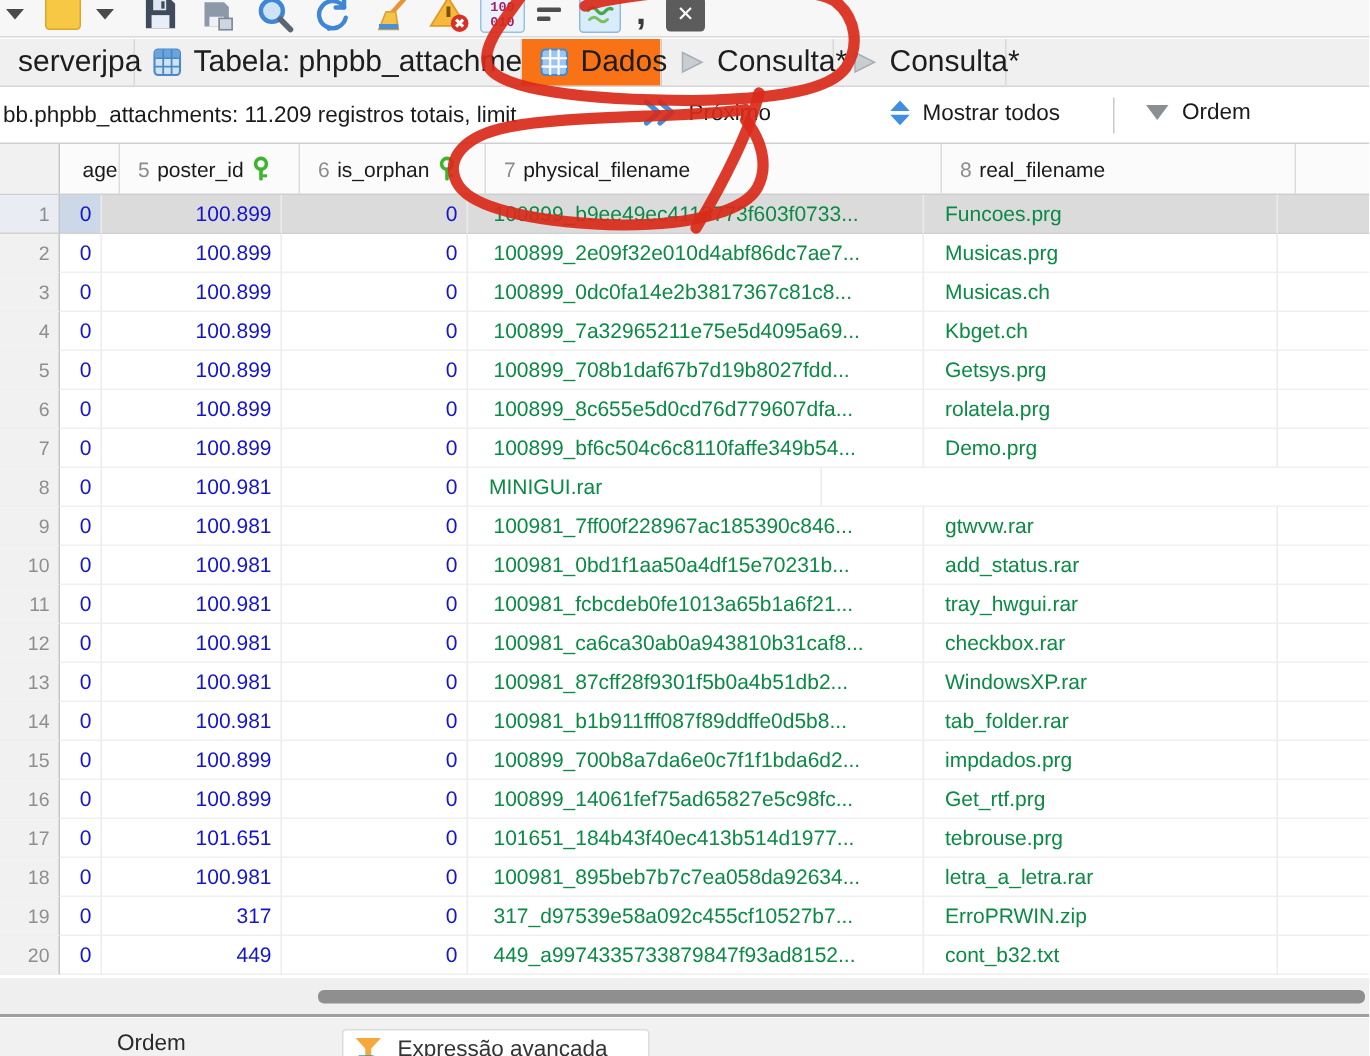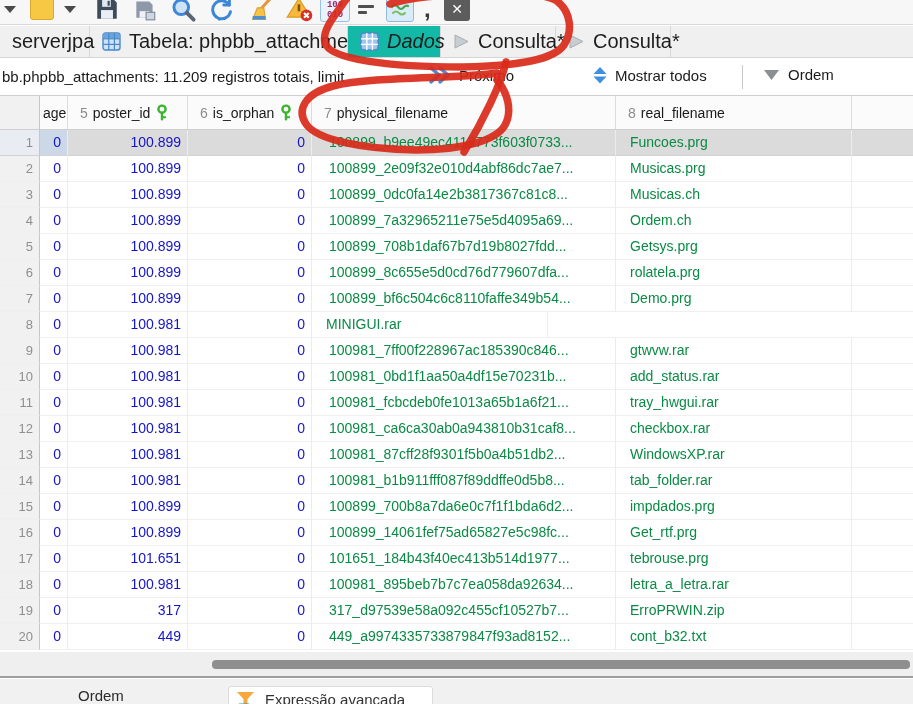--- a/index.html
+++ b/index.html
@@ -24,38 +24,38 @@
                font-size:14px; font-weight:bold; display:flex; align-items:center; justify-content:center; }
   .lines-ico { display:flex; flex-direction:column; gap:3px; }
   .lines-ico i { display:block; width:16px; height:3px; background:#4f4f4f; border-radius:1px; }
   .lines-ico i.short { width:9px; }
 
   
   .tabbar { position:absolute; left:0; top:26px; width:913px; height:32px; background:#f0f0f0;
             border-bottom:1px solid #d5d5d5; display:flex; align-items:stretch; }
   .tab { display:flex; align-items:center; gap:8px; padding:0 12px; font-size:20px; color:#1d1d1d;
          border-right:1px solid #d8d8d8; white-space:nowrap; }
-  .tab.active { background:#14b8a6;font-style:italic; }
+  .tab.active { background:#f97316; }
   .tab-fill { flex:1; }
 
   
   .statusbar { position:absolute; left:0; top:59px; width:913px; height:37px; background:#ffffff;
                border-bottom:1px solid #cfcfcf; font-size:15px; color:#1a1a1a; }
   .statusbar .info { position:absolute; left:2px; top:9px; white-space:nowrap; }
   .sb-group { position:absolute; top:7px; display:flex; align-items:center; gap:7px; white-space:nowrap; }
   .sb-sep { position:absolute; top:6px; width:1px; height:24px; background:#c9c9c9; }
 
   
   .grid { position:absolute; left:0; top:96px; width:913px; height:556px; background:#fff; overflow:hidden; }
   .grid-header { display:flex; height:34px; background:#fbfbfb; border-bottom:1px solid #cfcfcf; }
   .hcell { display:flex; align-items:center; gap:5px; font-size:14px; color:#1a1a1a;
            border-right:1px solid #dcdcdc; padding-left:12px; overflow:hidden; white-space:nowrap; }
   .hcell .ord { color:#8c8c8c; }
   .hcell.c-gutter { background:#f1f1f1; border-right:1px solid #c6c6c6; }
-  .hcell.c-age { padding-left:3px; }
+  .hcell.c-age { padding-left:3px;margin-left:12px; }
   .grid-row { display:flex; height:26px; }
   .gcell { font-size:14px; line-height:25px; border-right:1px solid #ececec; border-bottom:1px solid #efefef;
            overflow:hidden; white-space:nowrap; }
   .c-gutter { width:40px; }
   .c-age    { width:28px; }
   .c-poster { width:120px; }
   .c-orphan { width:124px; }
   .c-phys   { width:304px; }
   .c-real   { width:236px; }
   .c-fill   { flex:1; border-right:none; }
@@ -317,21 +317,21 @@
           <div class="gcell c-phys str-val">100899_0dc0fa14e2b3817367c81c8...</div>
           <div class="gcell c-real str-val">Musicas.ch</div>
           <div class="gcell c-fill"></div>
         </div>
         <div class="grid-row">
           <div class="gcell c-gutter">4</div>
           <div class="gcell c-age num-val">0</div>
           <div class="gcell c-poster num-val">100.899</div>
           <div class="gcell c-orphan num-val">0</div>
           <div class="gcell c-phys str-val">100899_7a32965211e75e5d4095a69...</div>
-          <div class="gcell c-real str-val">Ordem.ch</div>
+          <div class="gcell c-real str-val">Kbget.ch</div>
           <div class="gcell c-fill"></div>
         </div>
         <div class="grid-row">
           <div class="gcell c-gutter">5</div>
           <div class="gcell c-age num-val">0</div>
           <div class="gcell c-poster num-val">100.899</div>
           <div class="gcell c-orphan num-val">0</div>
           <div class="gcell c-phys str-val">100899_708b1daf67b7d19b8027fdd...</div>
           <div class="gcell c-real str-val">Getsys.prg</div>
           <div class="gcell c-fill"></div>

